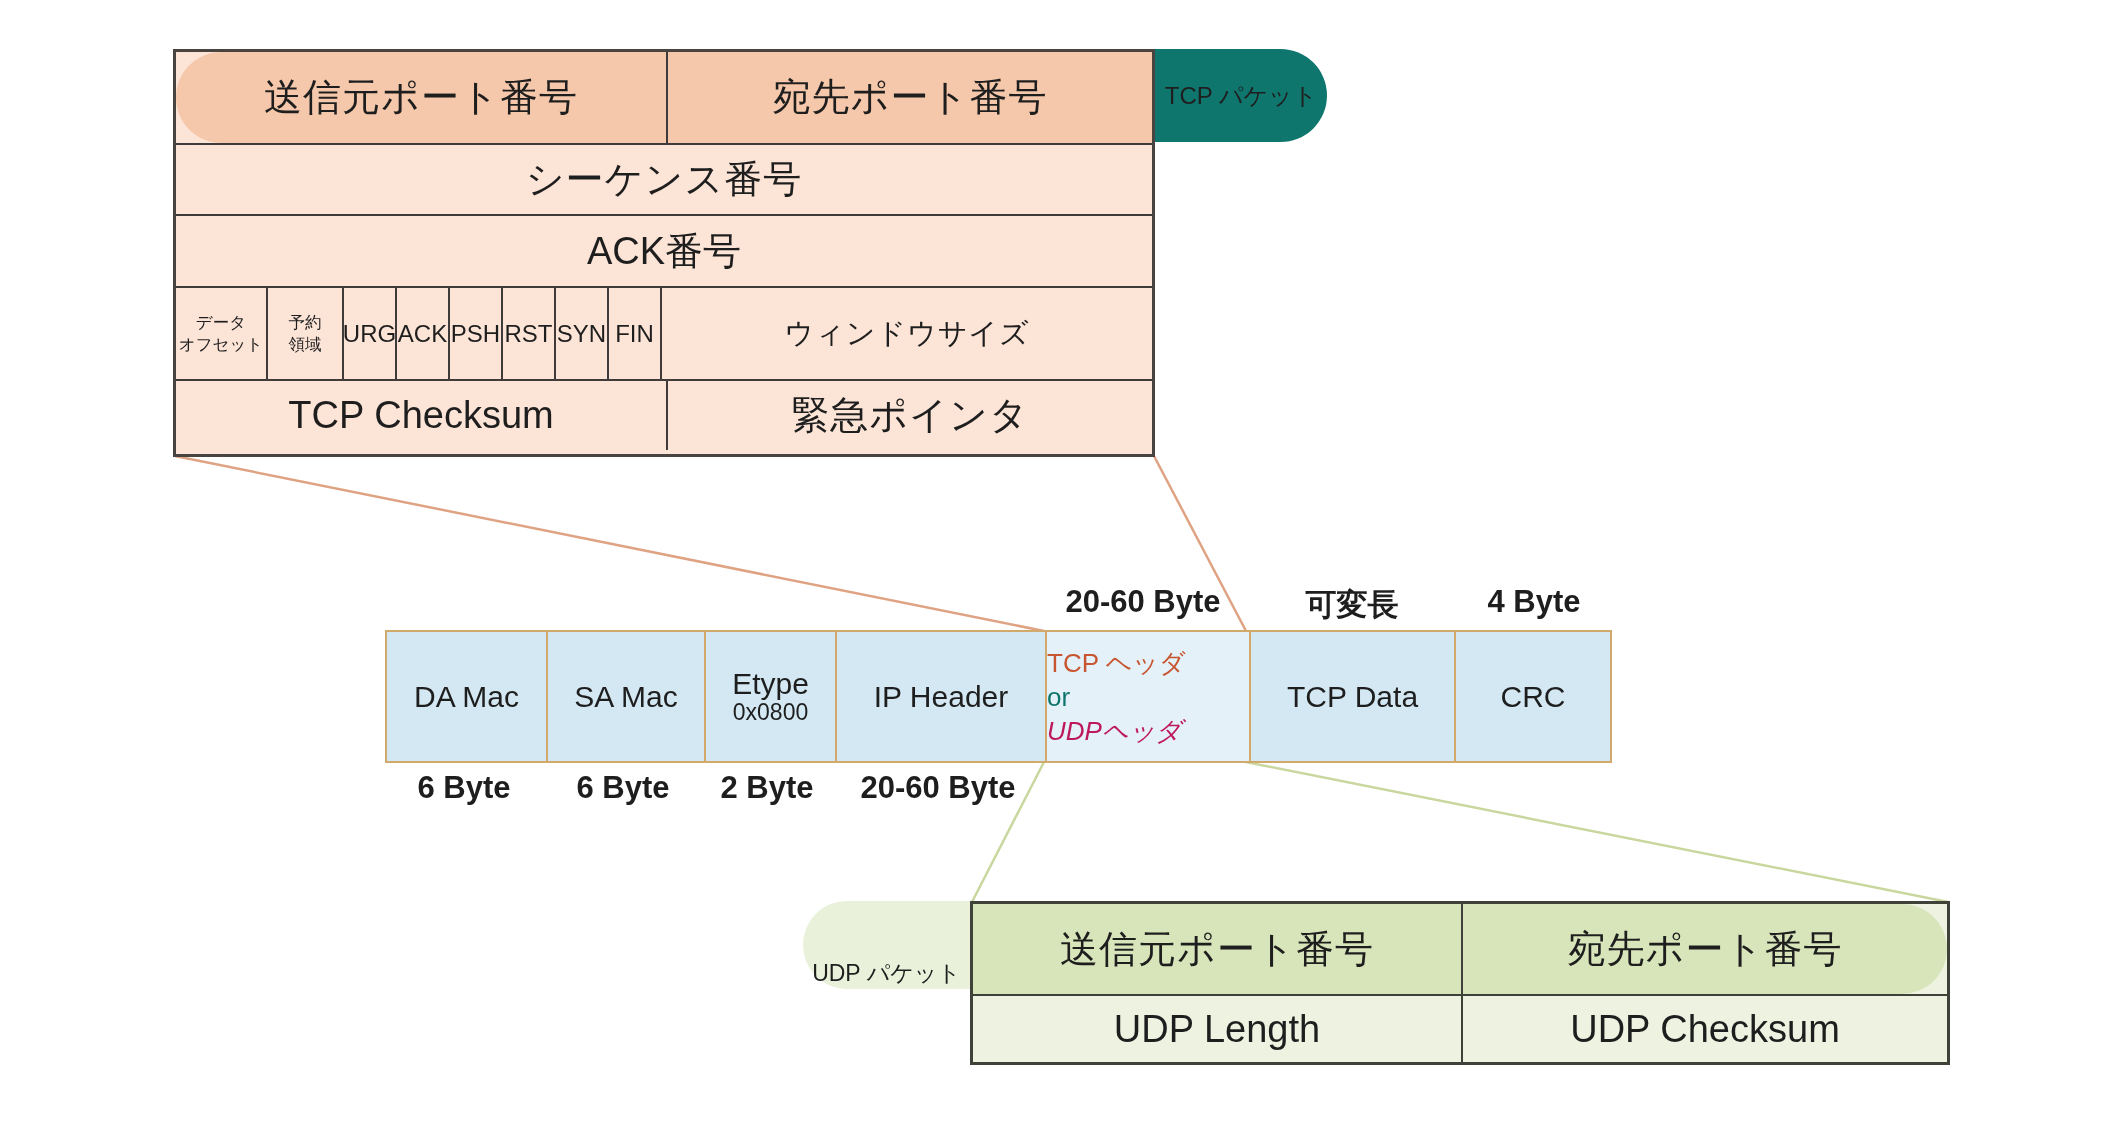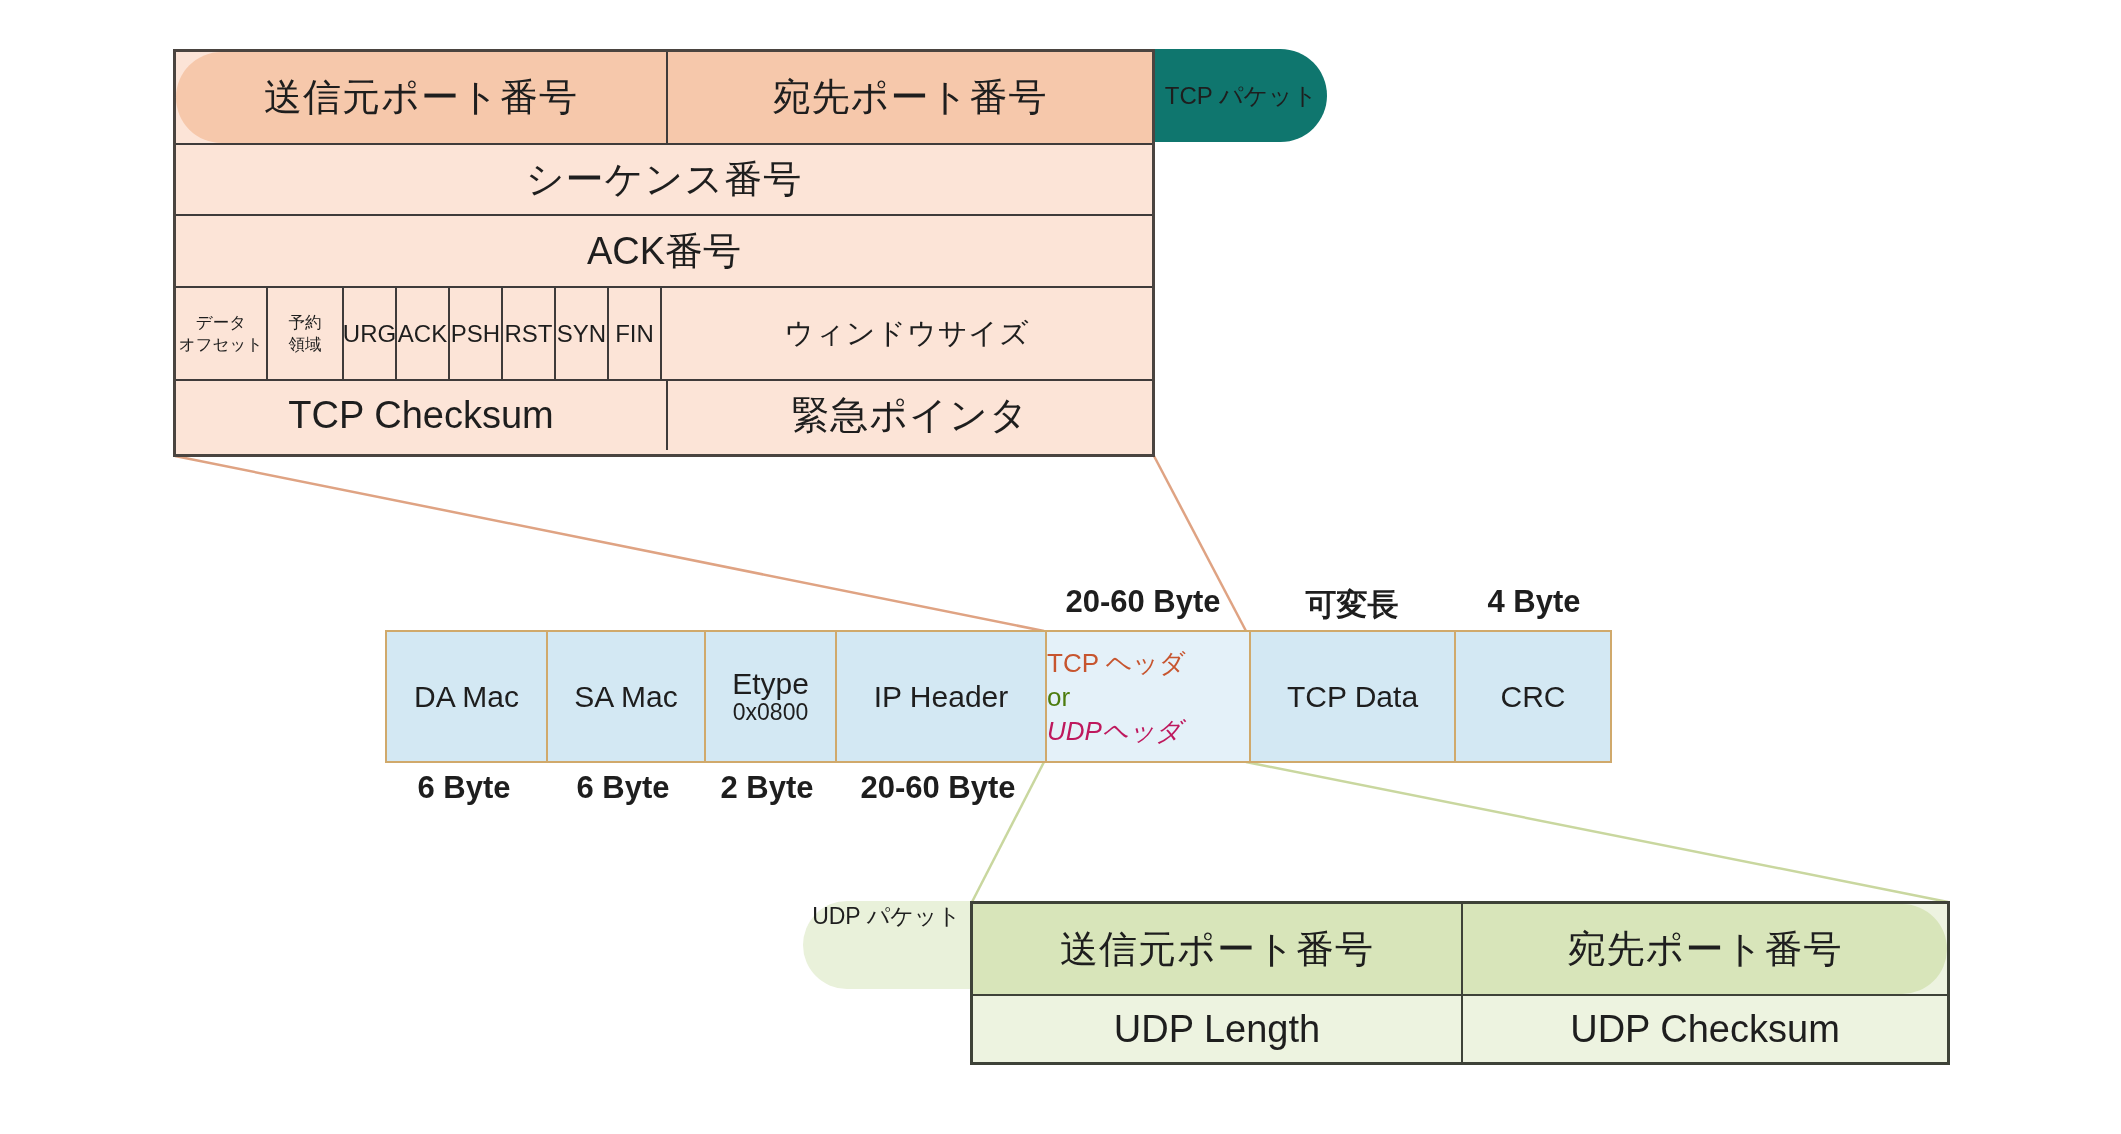--- a/index.html
+++ b/index.html
@@ -91,21 +91,21 @@
   }
   .eth-cell + .eth-cell { border-left: 2px solid #d0a96b; }
   .eth-sub { font-size: 23px; font-weight: 500; margin-top: -2px; }
   .eth-header-cell {
     background: #e4f1f9;
     align-items: flex-start; justify-content: center;
     padding-left: 0;
     font-size: 26px; line-height: 34px; font-weight: 500;
   }
   .hdr-tcp { color: #c7552f; }
-  .hdr-or  { color: #4d7c0f; }
+  .hdr-or  { color: #0f766e; }
   .hdr-udp { color: #be185d; font-style: italic; }
 
   .size-label {
     position: absolute;
     transform: translateX(-50%);
     font-size: 31px; font-weight: 600;
     white-space: nowrap;
     z-index: 3;
   }
   .size-top { top: 584px; }
@@ -130,21 +130,21 @@
   }
   .udp-split-left  { width: 488px; }
   .udp-split-right { flex: 1; border-left: 2px solid #3e4238; }
 
   .udp-bubble {
     position: absolute;
     left: 803px; top: 901px;
     width: 167px; height: 88px;
     background: #e9f1da;
     border-radius: 44px 0 0 44px;
-    display: flex; align-items: flex-start; justify-content: center;
+    display: flex; align-items: flex-end; justify-content: center;
     font-size: 23px; font-weight: 500;
     z-index: 2;
   }
 </style>
 </head>
 <body>
 
 <div id="canvas">
 
   <svg id="connectors">

